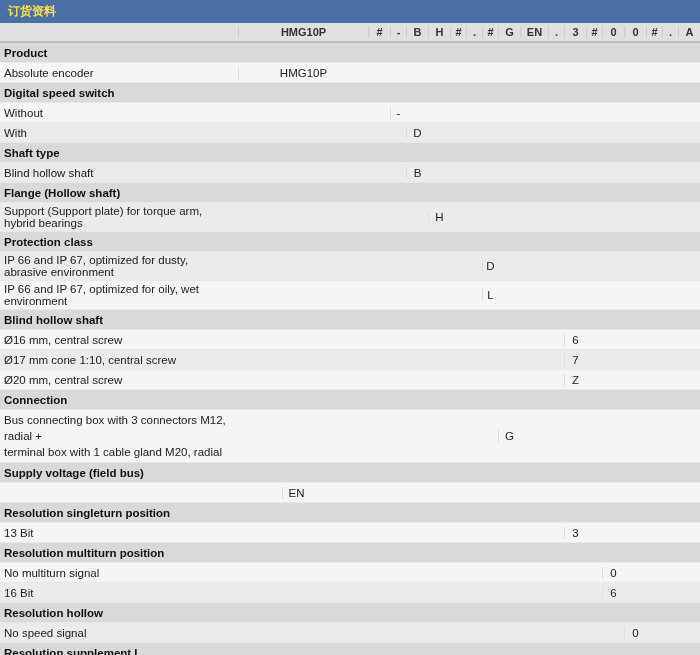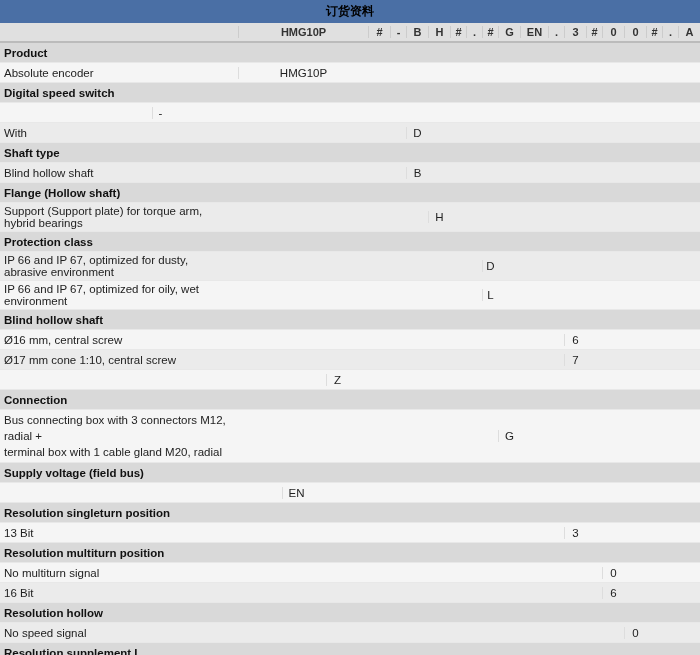--- a/index.html
+++ b/index.html
@@ -6,25 +6,24 @@
     body {
       font-family: Arial, sans-serif;
       font-size: 12px;
       background: #fff;
       width: 700px;
       min-height: 655px;
       overflow: hidden;
     }
     .header-bar {
       background: #4a6fa5;
-      color: #000000;
+      color: #fde047;
       padding: 3px 8px;
       font-size: 12px;
       font-weight: bold;
-      text-align: center;
     }
     .table-container {
       width: 100%;
     }
     .row {
       display: flex;
       align-items: center;
       border-bottom: 1px solid #e8e8e8;
       min-height: 20px;
     }
@@ -199,20 +198,21 @@
         <div class="cell c11"></div>
         <div class="cell c12"></div>
         <div class="cell c13"></div>
         <div class="cell c14"></div>
         <div class="cell c15"></div>
         <div class="cell c16"></div>
         <div class="cell c17"></div>
     </div>
   </div>
   <div class="row data-row">
+    <div class="row-label indent">Without</div>
     <div class="cols-area">
       <div class="cell c0"></div>
       <div class="cell c1"></div>
       <div class="cell c2">-</div>
       <div class="cell c3"></div>
         <div class="cell c4"></div>
         <div class="cell c5"></div>
         <div class="cell c6"></div>
         <div class="cell c7"></div>
         <div class="cell c8"></div>
@@ -478,20 +478,21 @@
       <div class="cell c11">7</div>
       <div class="cell c12"></div>
         <div class="cell c13"></div>
         <div class="cell c14"></div>
         <div class="cell c15"></div>
         <div class="cell c16"></div>
         <div class="cell c17"></div>
     </div>
   </div>
   <div class="row data-row">
+    <div class="row-label indent">Ø20 mm, central screw</div>
     <div class="cols-area">
       <div class="cell c0"></div>
         <div class="cell c1"></div>
         <div class="cell c2"></div>
         <div class="cell c3"></div>
         <div class="cell c4"></div>
         <div class="cell c5"></div>
         <div class="cell c6"></div>
         <div class="cell c7"></div>
         <div class="cell c8"></div>

